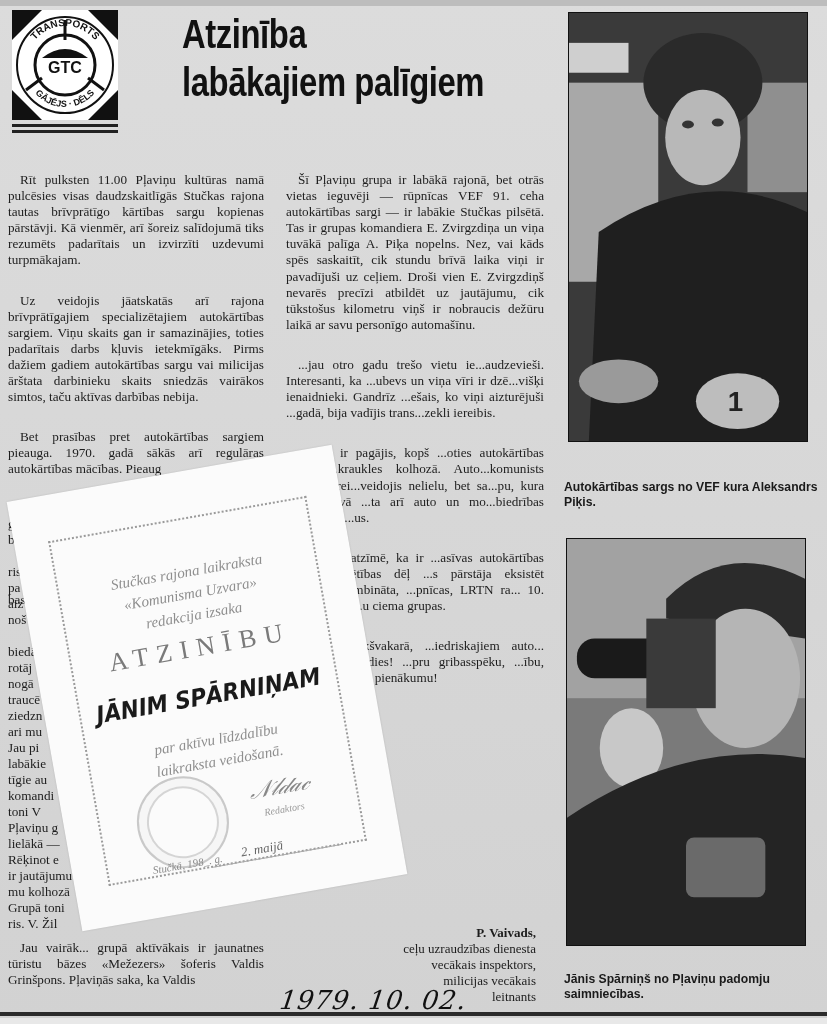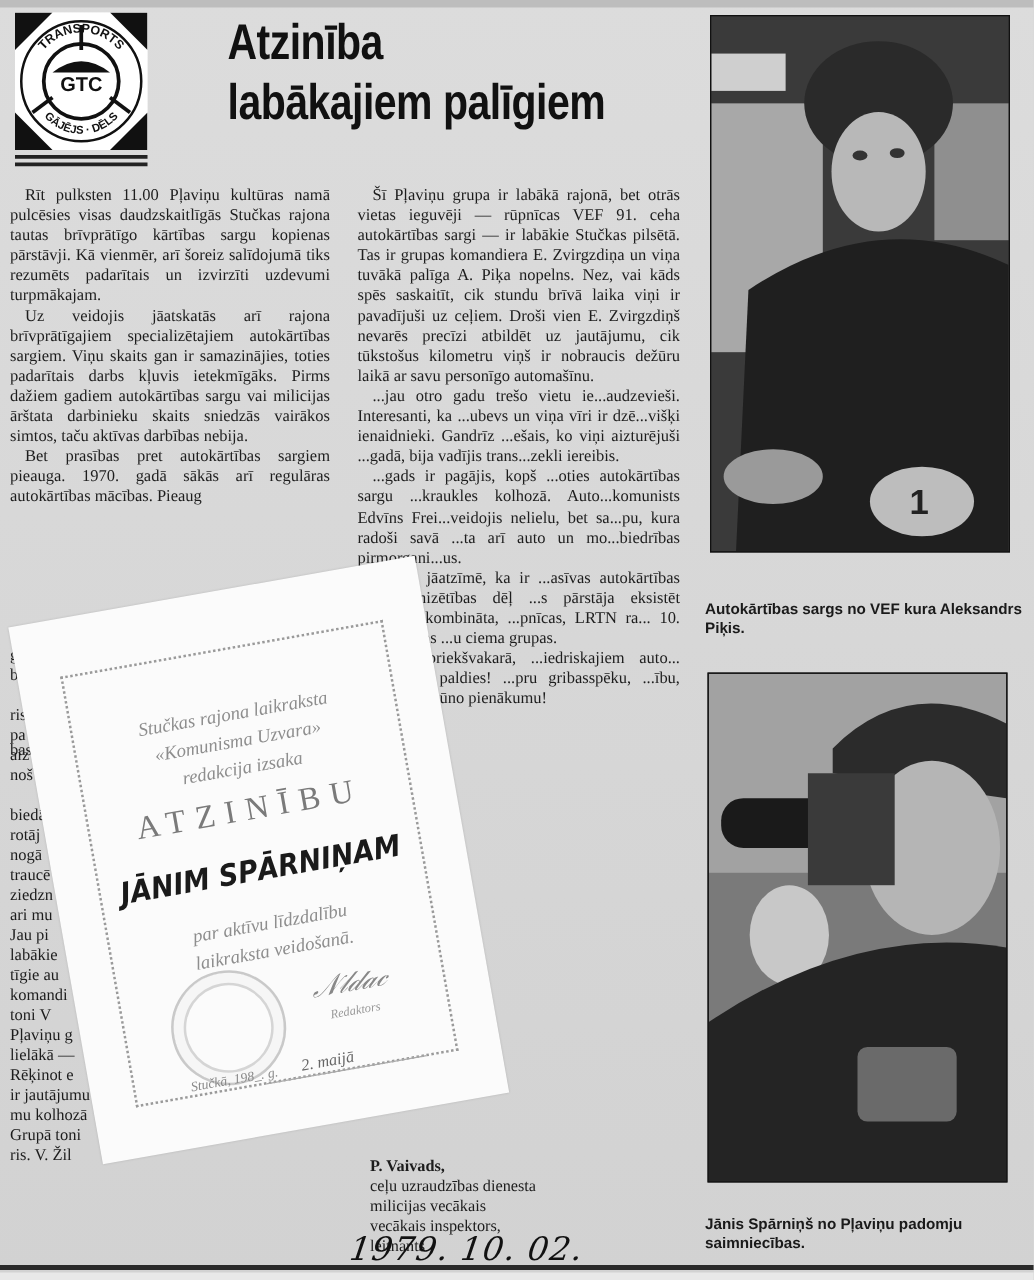--- a/index.html
+++ b/index.html
@@ -37,31 +37,31 @@
   }
   .headline .l1 { display:block; }
   .headline .l2 { display:block; white-space:nowrap; }
 
   
   .col {
     position:absolute; font-size:13.2px; line-height:16.1px;
     text-align: justify; color:#1d1d1d;
     font-family: "Liberation Serif", serif;
   }
-  .col p { text-indent: 12px; }
+  .col p { text-indent: 12px; margin-top: 24px; }
   .col1 { left:8px; top:148px; width:256px; }
   .col2 { left:286px; top:148px; width:258px; }
   .u { text-decoration: underline; }
 
   .col1-bottom { position:absolute; left:8px; top:940px; width:256px; font-size:13.2px; line-height:16.1px; text-align:justify; }
   .col1-bottom p { text-indent: 12px; }
 
   .frag { position:absolute; left:8px; font-size:13.2px; line-height:16.1px; white-space:pre; }
 
-  .signature { position:absolute; left:296px; top:925px; width:240px; font-size:13px; line-height:16px; }
+  .signature { position:absolute; left:296px; top:925px; width:240px; font-size:13px; line-height:16px; text-align:right; }
   .signature .name { font-weight:bold; }
   .handwritten {
     position:absolute; left:280px; top:985px; font-size:26px;
     font-family:"DejaVu Serif", serif; font-style: italic; color:#111;
     letter-spacing:1px; transform: skewX(-8deg);
   }
 
   
   .photo {
     position:absolute; background:#2e2e2e; overflow:hidden;
@@ -163,34 +163,37 @@
     <div class="frag" style="top:804px">toni V</div>
     <div class="frag" style="top:820px">Pļaviņu g</div>
     <div class="frag" style="top:836px">lielākā —</div>
     <div class="frag" style="top:852px">Rēķinot e</div>
     <div class="frag" style="top:868px">ir jautājumu</div>
     <div class="frag" style="top:884px">mu kolhozā</div>
     <div class="frag" style="top:900px">Grupā toni</div>
     <div class="frag" style="top:916px">ris. V. Žil</div>
   </div>
 
+  <div class="col1-bottom">
+    <p>Jau vairāk... grupā aktīvākais ir jaunatnes tūristu bāzes «Mežezers» šoferis Valdis Grinšpons. Pļaviņās saka, ka Valdis</p>
+  </div>
 
   <div class="col col2">
     <p>Šī Pļaviņu grupa ir labākā rajonā, bet otrās vietas ieguvēji — rūpnīcas VEF 91. ceha autokārtības sargi — ir labākie Stučkas pilsētā. Tas ir grupas komandiera E. Zvirgzdiņa un viņa tuvākā palīga A. Piķa nopelns. Nez, vai kāds spēs saskaitīt, cik stundu brīvā laika viņi ir pavadījuši uz ceļiem. Droši vien E. Zvirgzdiņš nevarēs precīzi atbildēt uz jautājumu, cik tūkstošus kilometru viņš ir nobraucis dežūru laikā ar savu personīgo automašīnu.</p>
     <p>...jau otro gadu trešo vietu ie...audzevieši. Interesanti, ka ...ubevs un viņa vīri ir dzē...višķi ienaidnieki. Gandrīz ...ešais, ko viņi aizturējuši ...gadā, bija vadījis trans...zekli iereibis.</p>
     <p>...gads ir pagājis, kopš ...oties autokārtības sargu ...kraukles kolhozā. Auto...komunists Edvīns Frei...veidojis nelielu, bet sa...pu, kura radoši savā ...ta arī auto un mo...biedrības pirmorgani...us.</p>
     <p>..., bet jāatzīmē, ka ir ...asīvas autokārtības ...Neorganizētības dēļ ...s pārstāja eksistēt ...īmumu kombināta, ...pnīcas, LRTN ra... 10. AK Stučkas ...u ciema grupas.</p>
     <p>...uma priekšvakarā, ...iedriskajiem auto... saku lielu paldies! ...pru gribasspēku, ...ību, pildot šo ...pūno pienākumu!</p>
   </div>
 
   <div class="signature">
     <div class="name">P. Vaivads,</div>
     <div>ceļu uzraudzības dienesta</div>
+    <div>vecākais inspektors,</div>
     <div>milicijas vecākais</div>
-    <div>vecākais inspektors,</div>
     <div>leitnants</div>
   </div>
 
   <div class="handwritten">1979. 10. 02.</div>
 
   <div class="photo photo1">
     <svg viewBox="0 0 240 430" preserveAspectRatio="none">
       <rect width="240" height="430" fill="#3a3a3a"></rect>
       <rect x="0" y="30" width="60" height="30" fill="#cfcfcf"></rect>
       <rect x="0" y="70" width="90" height="200" fill="#a8a8a8"></rect>

